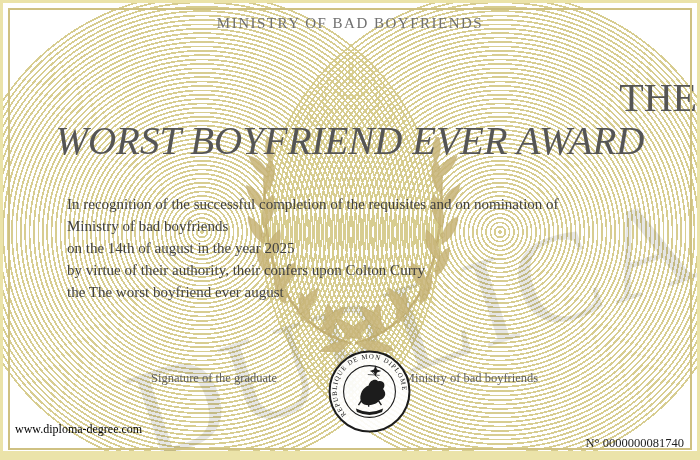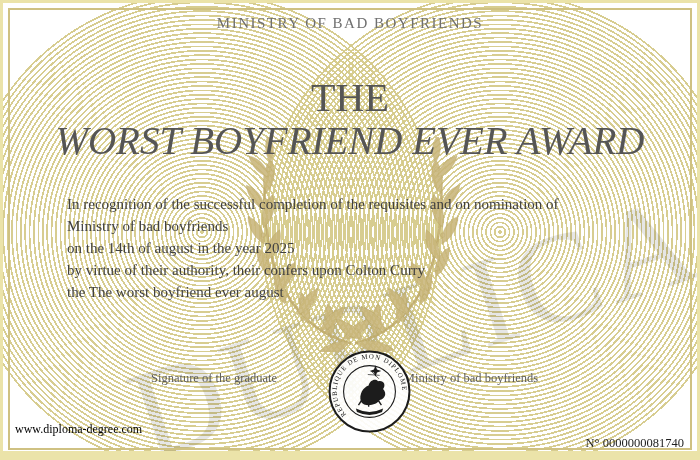--- a/index.html
+++ b/index.html
@@ -28,21 +28,21 @@
   .watermark{
     position:absolute;left:132px;top:352px;height:130px;line-height:130px;
     font-size:128px;letter-spacing:5px;color:rgba(60,60,55,0.13);
     transform:rotate(-18.5deg);transform-origin:0 50%;
     white-space:nowrap;z-index:2;font-weight:400;
   }
   .wreath{position:absolute;left:222px;top:134px;width:256px;height:215px;z-index:3;opacity:0.88;}
   .txt{position:absolute;z-index:4;}
   .issuer{top:12px;left:0;width:100%;text-align:center;font-size:15px;
     letter-spacing:1.5px;color:#6f6f6f;}
-  .title1{top:71px;left:0;width:100%;text-align:center;font-size:40px;color:#555;}
+  .title1{top:71px;left:0;width:100%;text-align:right;font-size:40px;color:#555;}
   .title2{top:115px;left:0;width:100%;text-align:center;font-size:39px;color:#555;white-space:nowrap;font-style:italic;}
   .body-block{top:190px;left:64px;width:580px;font-size:15px;line-height:22px;color:#404040;}
   .closing{top:316px;left:112px;font-size:15px;color:#2b2b2b;}
   .sig{top:368px;font-size:12.5px;color:#5c5c5c;text-align:center;}
   .sig.left{left:118px;width:186px;}
   .sig.right{left:398px;width:140px;}
   .seal{position:absolute;left:324px;top:346px;width:85px;height:85px;z-index:5;}
   .site{top:419px;left:12px;font-size:12px;color:#000000;z-index:5;}
   .serial{top:433px;right:13px;font-size:12.5px;color:#1f1f1f;z-index:5;}
 </style>

